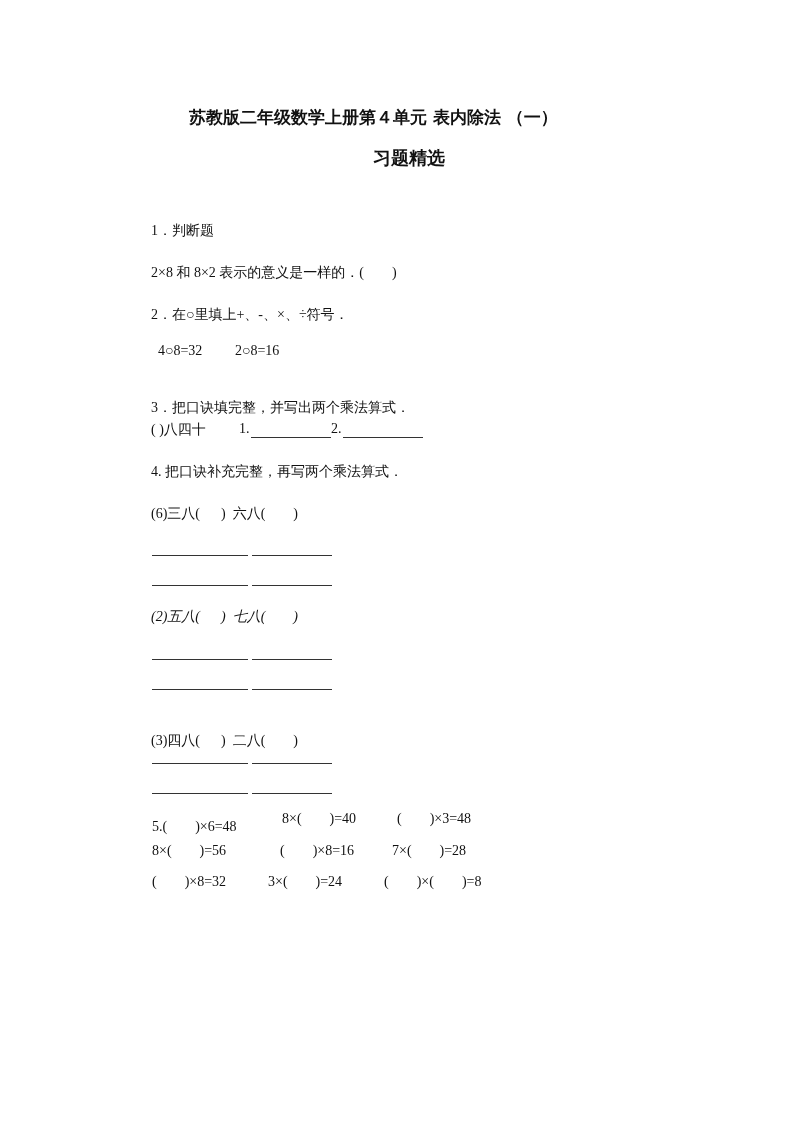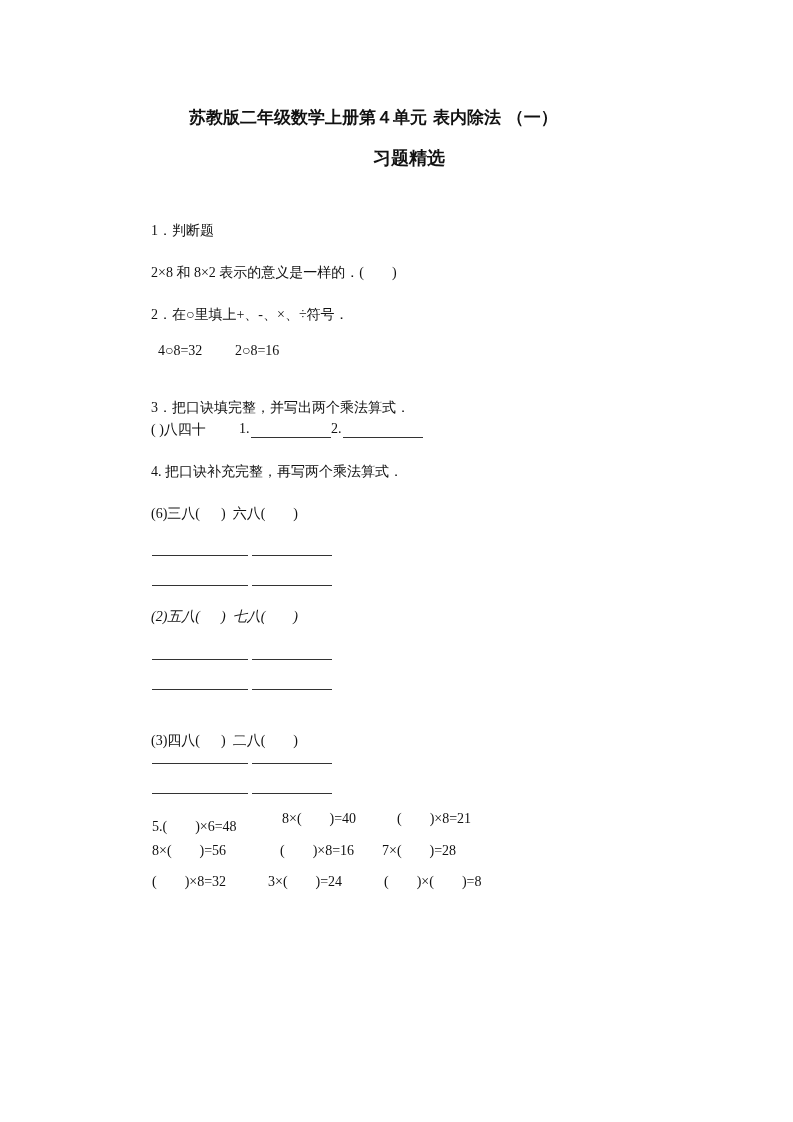--- a/index.html
+++ b/index.html
@@ -47,21 +47,21 @@
 <div class="rule" style="left:252px; top:689px; width:80px;"></div>
 
 <div class="abs line" style="top:732px;">(3)四八(      )  二八(        )</div>
 <div class="rule" style="left:152px; top:763px; width:96px;"></div>
 <div class="rule" style="left:252px; top:763px; width:80px;"></div>
 <div class="rule" style="left:152px; top:793px; width:96px;"></div>
 <div class="rule" style="left:252px; top:793px; width:80px;"></div>
 
 <div class="eq" style="left:152px; top:819px;">5.(        )×6=48</div>
 <div class="eq" style="left:282px; top:811px;">8×(        )=40</div>
-<div class="eq" style="left:397px; top:811px;">(        )×8=21</div>
+<div class="eq" style="left:397px; top:811px;">(        )×3=48</div>
 
 <div class="eq" style="left:152px; top:843px;">8×(        )=56</div>
 <div class="eq" style="left:280px; top:843px;">(        )×8=16</div>
-<div class="eq" style="left:382px; top:843px;">7×(        )=28</div>
+<div class="eq" style="left:392px; top:843px;">7×(        )=28</div>
 
 <div class="eq" style="left:152px; top:874px;">(        )×8=32</div>
 <div class="eq" style="left:268px; top:874px;">3×(        )=24</div>
 <div class="eq" style="left:384px; top:874px;">(        )×(        )=8</div>
 
 </body></html>

